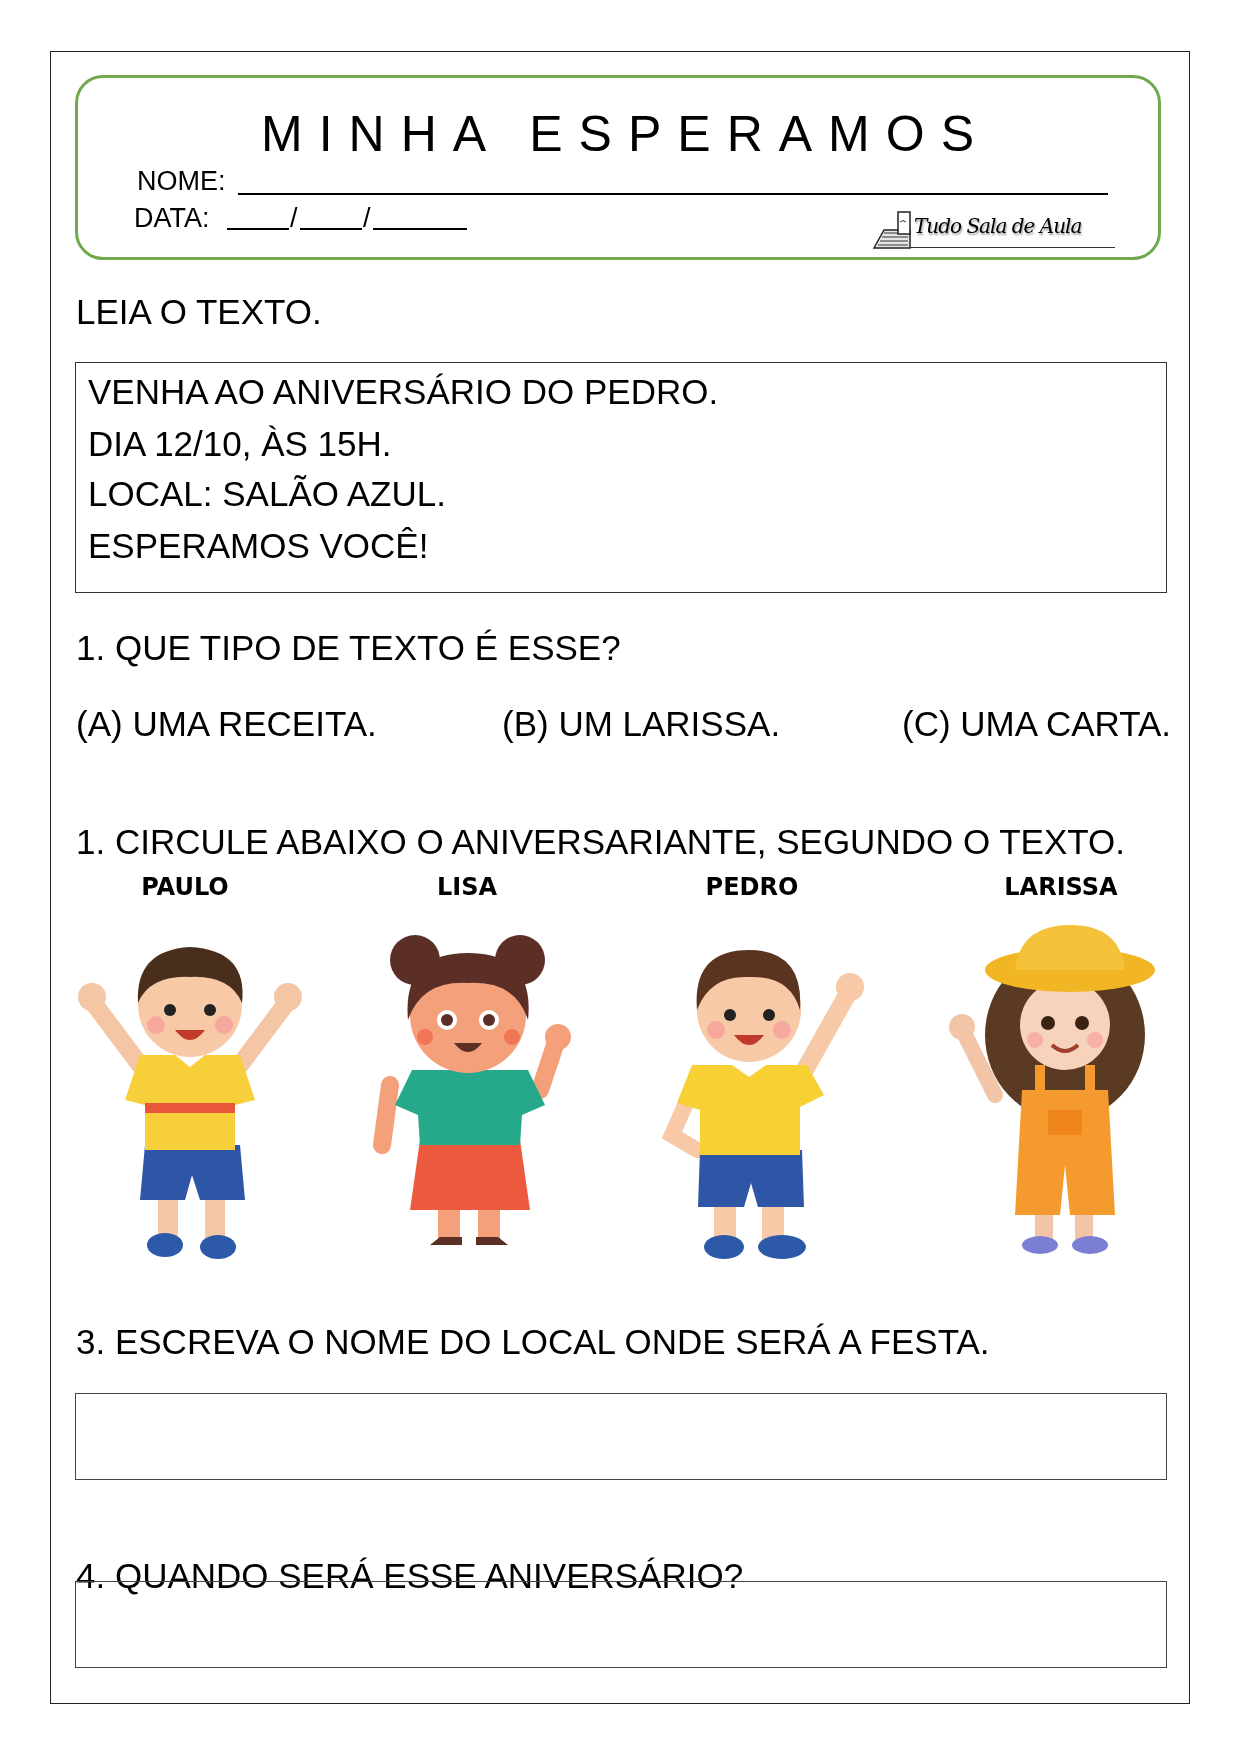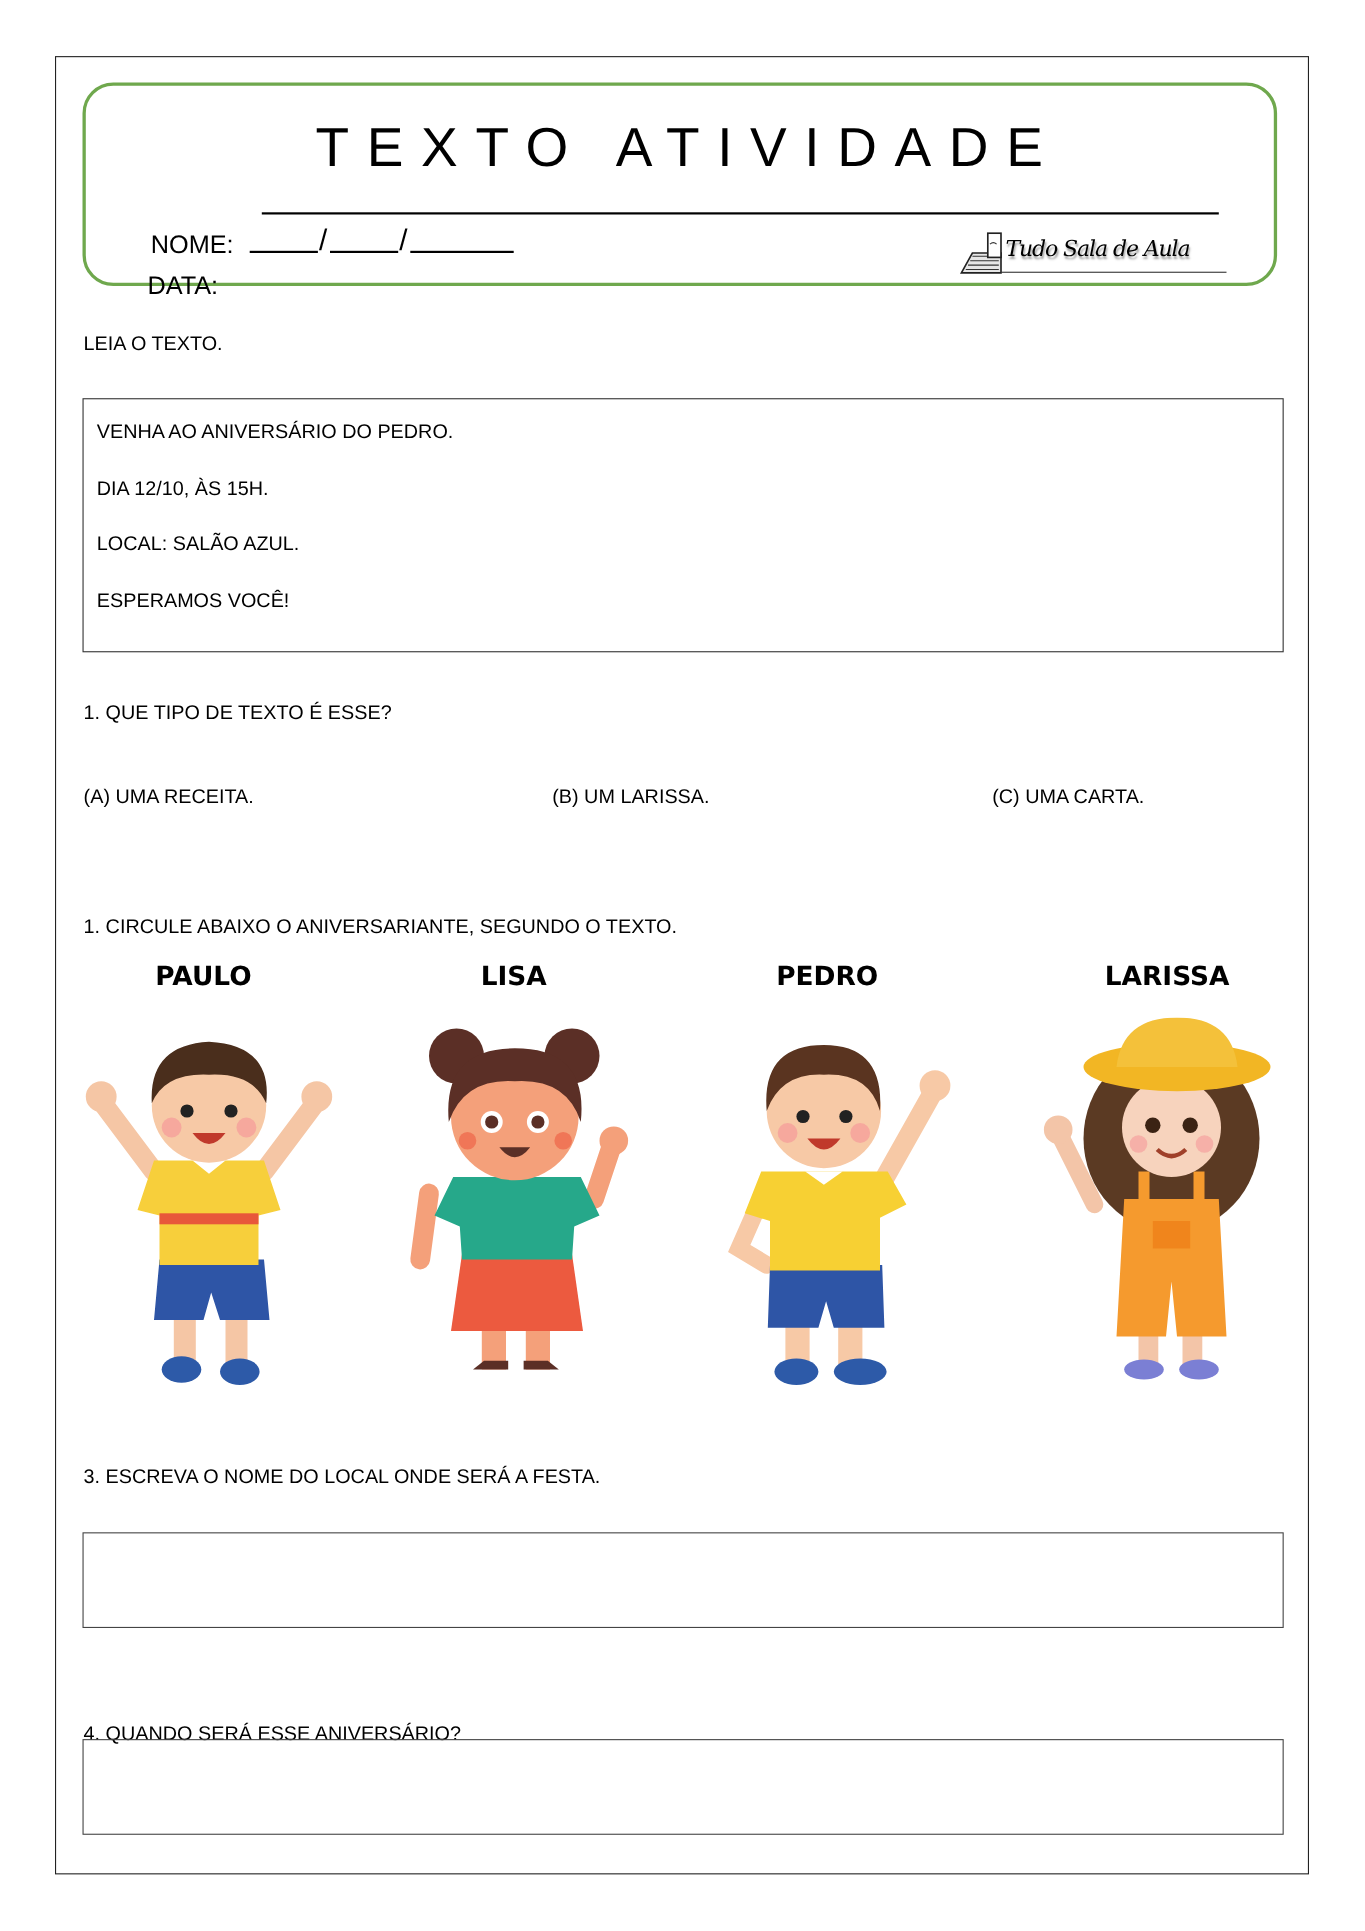--- a/index.html
+++ b/index.html
@@ -5,43 +5,43 @@
   html, body { margin: 0; padding: 0; background: #ffffff; }
   body { width: 1241px; height: 1755px; position: relative; overflow: hidden;
          font-family: "Liberation Sans", sans-serif; color: #000; }
   .abs { position: absolute; }
   .page-border { left: 50px; top: 51px; width: 1140px; height: 1653px;
                  border: 1.5px solid #222; box-sizing: border-box; }
   .header-box { left: 75px; top: 75px; width: 1086px; height: 185px;
                 border: 3px solid #6fa84d; border-radius: 28px; box-sizing: border-box; }
   .title { left: 0; width: 1241px; top: 106px; text-align: center; font-size: 50px;
            letter-spacing: 0.32em; line-height: 56px; padding-left: 10px; box-sizing: border-box; }
-  .field-label { font-size: 23px; line-height: 30px; margin-top: 41px; }
+  .field-label { font-size: 27px; line-height: 30px; }
   .line { border-bottom: 2.5px solid #000; height: 0; }
   .thin-line { border-bottom: 2px solid #000; height: 0; }
   .slash { font-size: 27px; line-height: 30px; }
   .logo { left: 870px; top: 206px; width: 245px; height: 46px; }
   .logo-text { font-family: "DejaVu Serif", serif; font-style: italic; font-size: 20px;
                line-height: 40px; letter-spacing: -1px; text-shadow: 1px 2px 2px #999; }
-  .txt { font-size: 18px; line-height: 32px; white-space: nowrap; }
+  .txt { font-size: 35px; line-height: 32px; white-space: nowrap; }
   .reading-box { left: 75px; top: 362px; width: 1092px; height: 231px;
                  border: 1.5px solid #333; box-sizing: border-box; }
   .answer-box { left: 75px; width: 1092px; height: 87px;
                 border: 1.5px solid #444; box-sizing: border-box; }
   .kid-name { font-family: "DejaVu Sans", sans-serif; font-weight: bold; font-size: 24px;
               line-height: 28px; text-align: center; width: 220px; }
   .kid-img { width: 240px; height: 350px; }
 </style>
 </head>
 <body>
 
 <div class="abs page-border"></div>
 
 <div class="abs header-box"></div>
-<div class="abs title">TEXTO ATIVIDADE</div>
+<div class="abs title">MINHA ESPERAMOS</div>
 
 <div class="abs field-label" style="left:137px; top:166px;">NOME:</div>
 <div class="abs line" style="left:238px; top:193px; width:870px;"></div>
 
 <div class="abs field-label" style="left:134px; top:203px;">DATA:</div>
 <div class="abs thin-line" style="left:227px; top:228px; width:62px;"></div>
 <div class="abs slash" style="left:290px; top:203px;">/</div>
 <div class="abs thin-line" style="left:300px; top:228px; width:62px;"></div>
 <div class="abs slash" style="left:363px; top:203px;">/</div>
 <div class="abs thin-line" style="left:373px; top:228px; width:94px;"></div>

